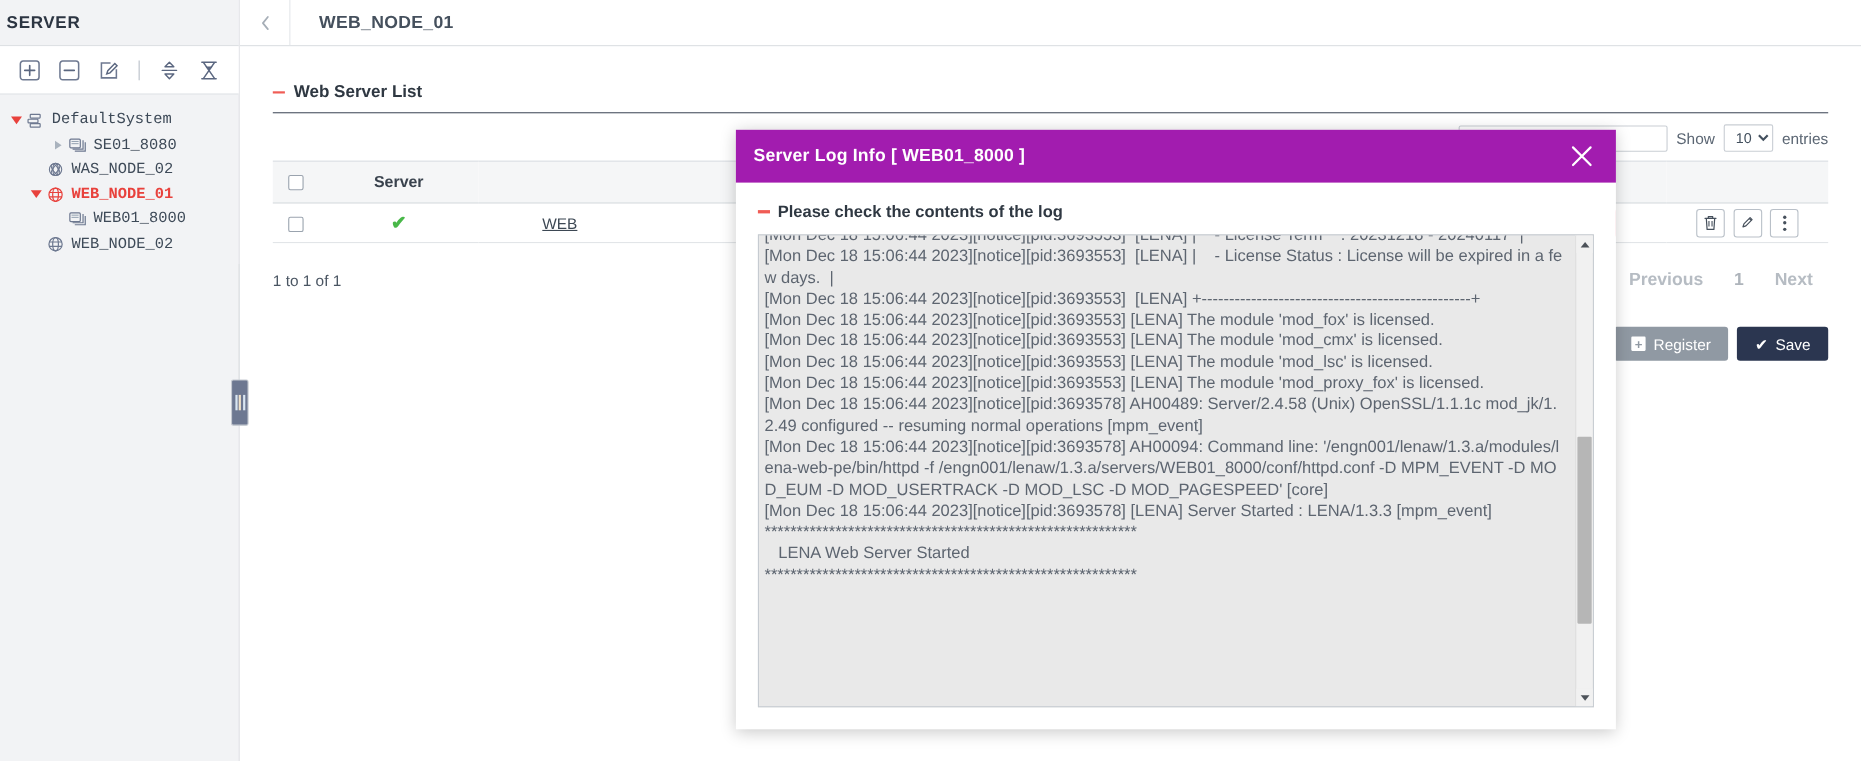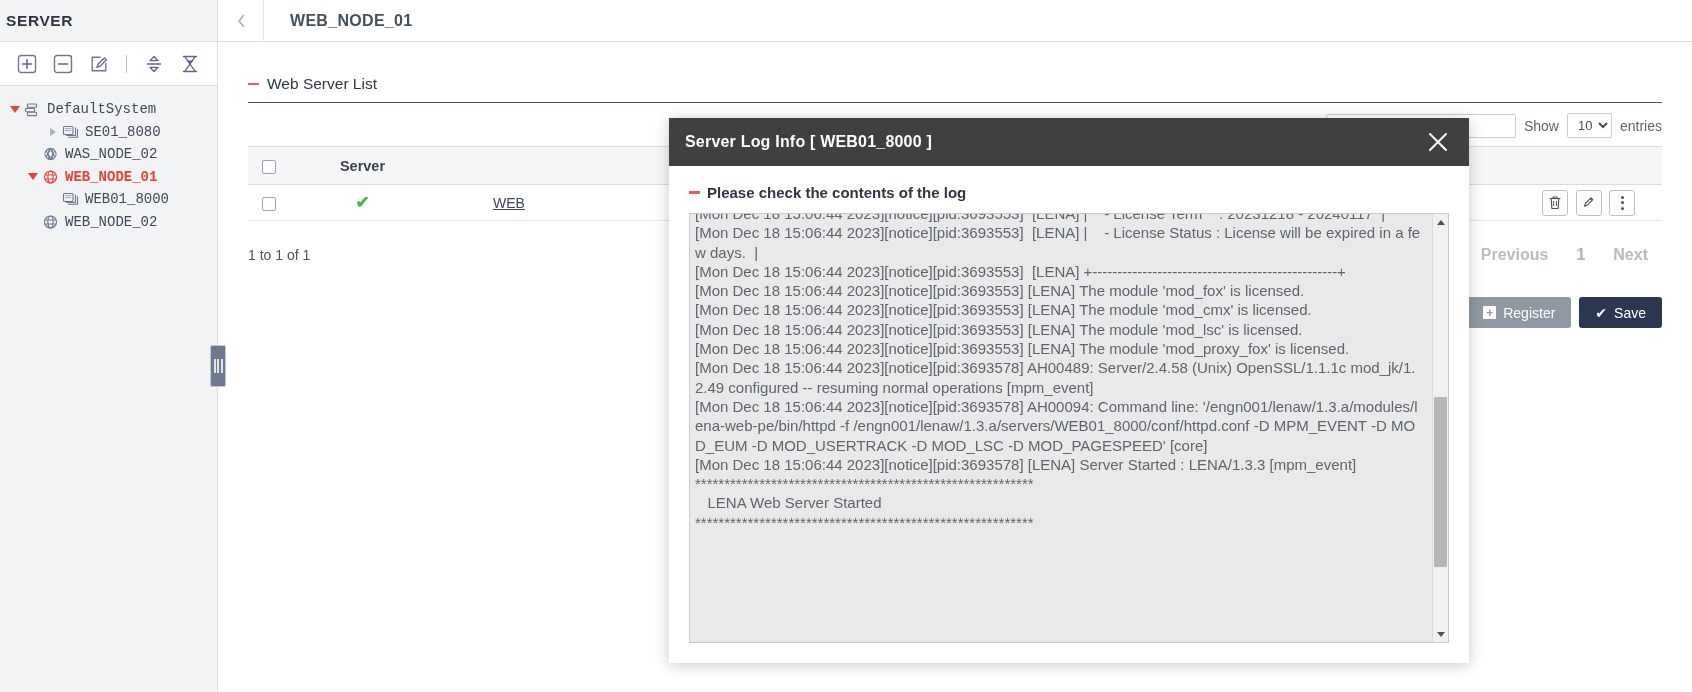--- a/index.html
+++ b/index.html
@@ -113,21 +113,21 @@
   .content { padding: 0 30px; position: relative; }
 
   .section-head {
     display: flex; align-items: center;
     padding-top: 24px;
     padding-bottom: 9px;
     border-bottom: 1.5px solid #4a5362;
     margin-top: 9px;
   }
   .dash { width: 11px; height: 2.5px; background: #f05c55; margin-right: 8px; }
-  .section-title { font-size: 15.5px; font-weight: normal; color: #2f3842; }
+  .section-title { font-size: 15.5px; font-weight: bold; color: #2f3842; }
 
   .table-tools {
     display: flex; align-items: center; justify-content: flex-end;
     gap: 8px;
     padding: 10px 0 8px 0;
     font-size: 14px; color: #5b6673;
   }
   .search-input {
     width: 190px; height: 24px;
     border: 1px solid #c9ced4; border-radius: 2px;
@@ -226,21 +226,21 @@
   .modal {
     position: absolute;
     left: 451px; top: 118px;
     width: 800px; height: 545px;
     background: #fff;
     box-shadow: 0 2px 14px rgba(0,0,0,.22);
     z-index: 50;
     display: flex; flex-direction: column;
   }
   .modal-head {
-    height: 48px; background: #404040;
+    height: 48px; background: #a21caf;
     display: flex; align-items: center; justify-content: space-between;
     padding: 0 14px 0 16px;
   }
   .modal-title { color: #fff; font-size: 16px; font-weight: bold; letter-spacing: .2px; }
   .modal-close {
     width: 34px; height: 34px; cursor: pointer;
     display: flex; align-items: center; justify-content: center;
   }
   .modal-body { padding: 18px 20px 20px 20px; flex: 1; display: flex; flex-direction: column; }
   .modal-sub { display: flex; align-items: center; margin-bottom: 12px; }

